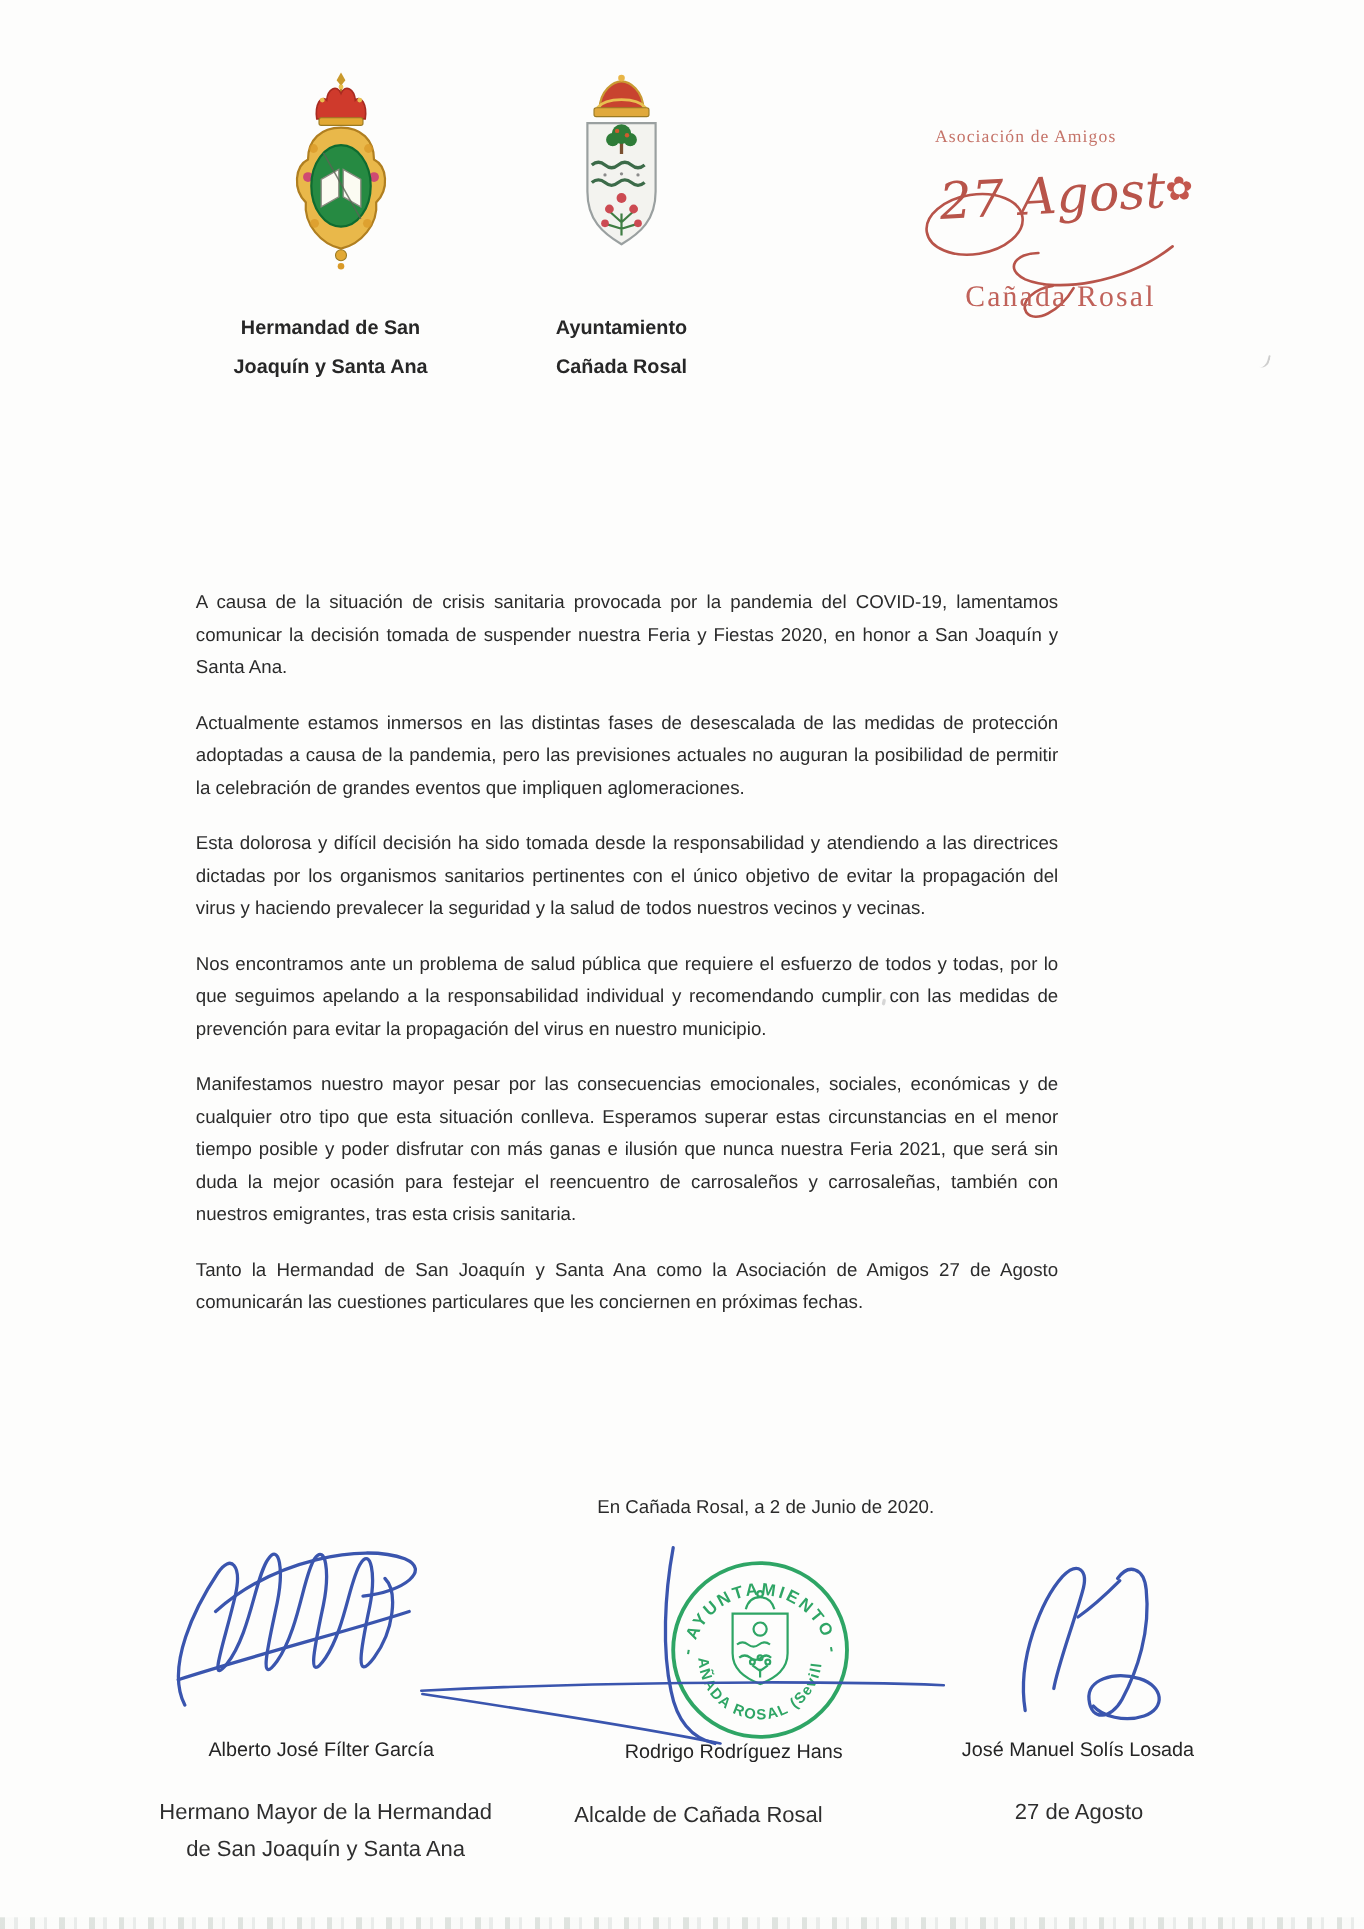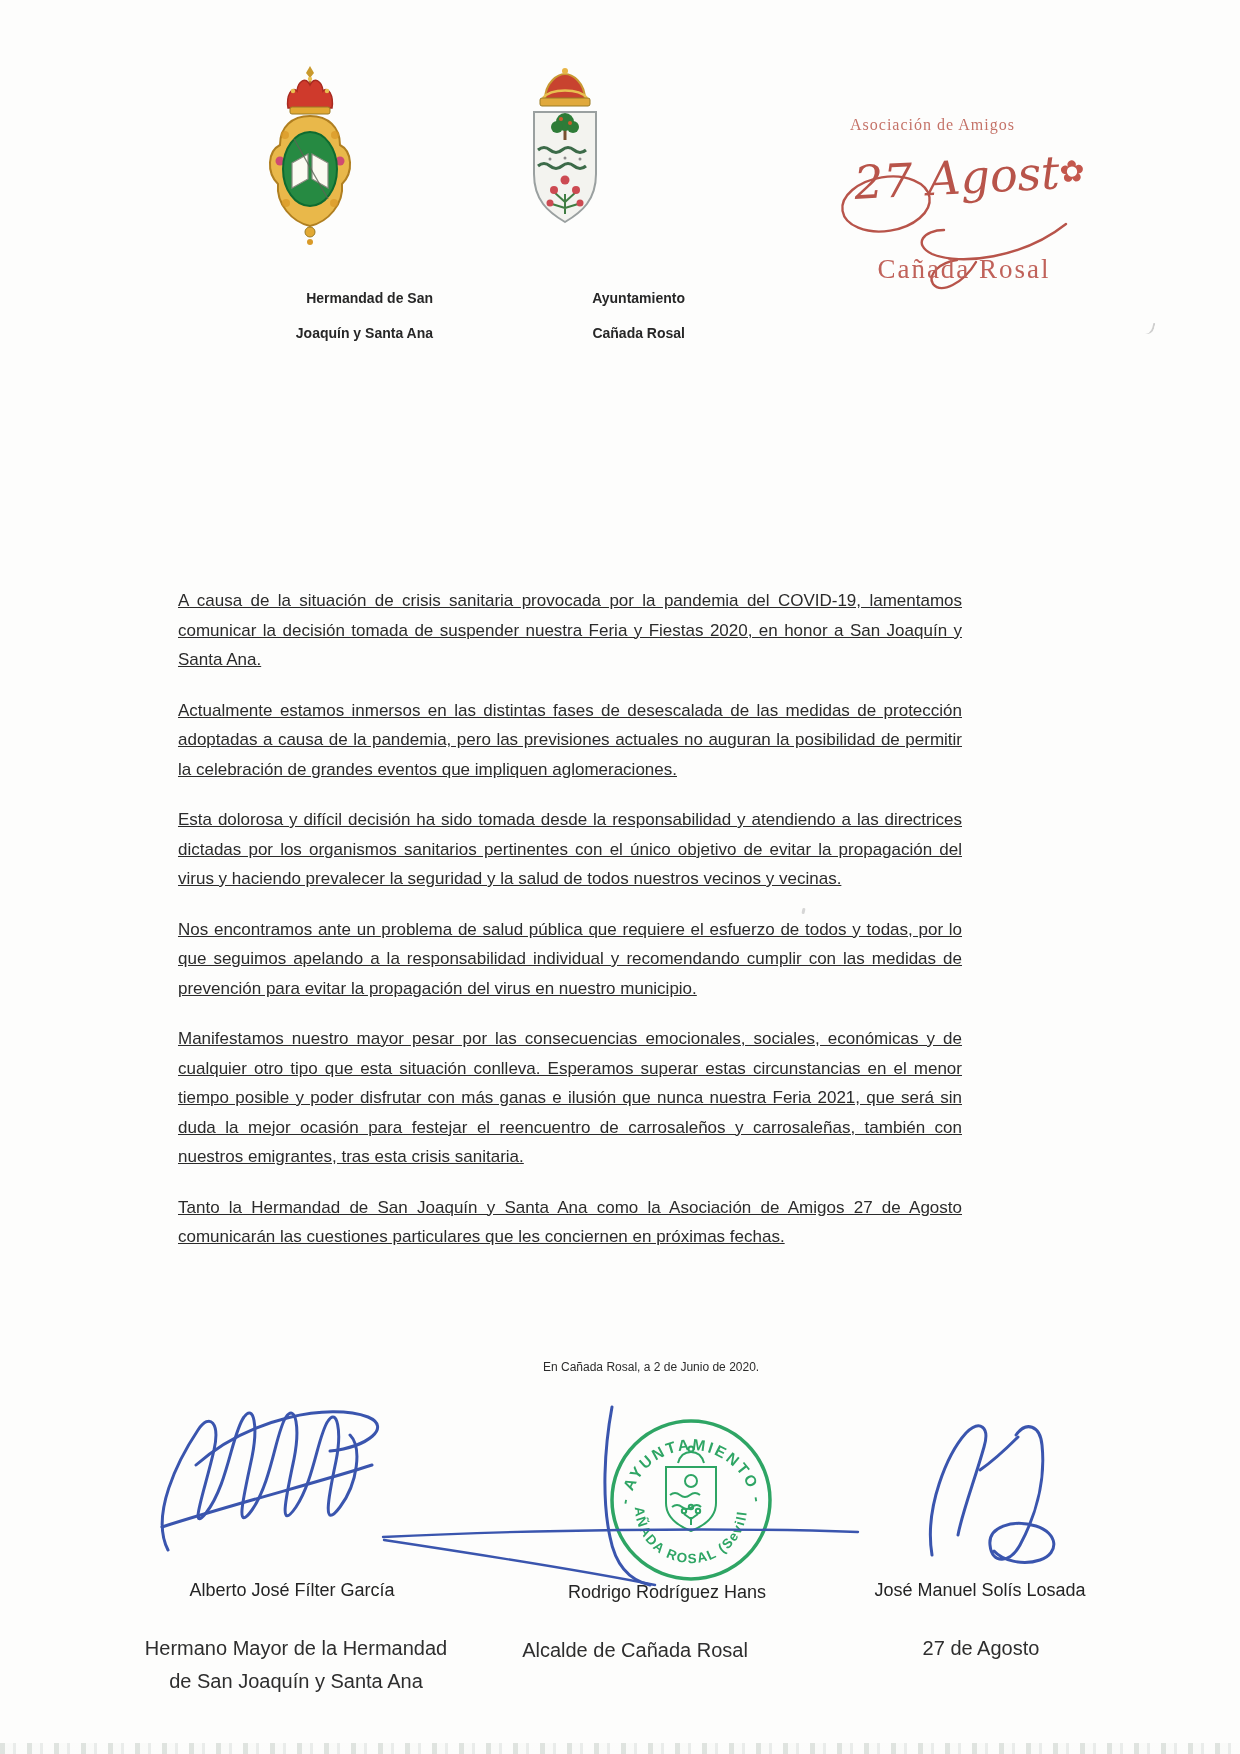--- a/index.html
+++ b/index.html
@@ -4,34 +4,34 @@
 <style>
   html,body{margin:0;padding:0;background:#e8e8e8;}
   .page{
     position:relative;width:1240px;height:1754px;margin:0 auto;
     background:#fdfdfc;color:#2b2b2b;overflow:hidden;
     font-family:"Liberation Sans", sans-serif;
   }
   
   .crest-svg{position:absolute;left:264px;top:64px;width:92px;height:192px;}
   .shield-svg{position:absolute;left:520px;top:62px;width:90px;height:172px;}
-  .label-block{position:absolute;text-align:right;font-weight:700;font-size:14px;line-height:35px;color:#272727;}
+  .label-block{position:absolute;text-align:center;font-weight:700;font-size:18px;line-height:35px;color:#272727;}
   .label-hermandad{left:168px;top:281px;width:265px;}
   .label-ayuntamiento{left:445px;top:281px;width:240px;}
   .asoc-block{position:absolute;left:838px;top:116px;width:252px;height:195px;color:#bb5a4e;}
   .asoc-line1{margin-left:12px;font-family:"Liberation Serif",serif;font-size:16px;letter-spacing:1px;opacity:.85;}
   .asoc-script{position:absolute;left:16px;top:34px;font-family:"DejaVu Serif",serif;font-style:italic;font-size:46px;color:#b8544a;transform:rotate(-3deg);white-space:nowrap;}
   .asoc-rose{font-style:normal;font-size:30px;vertical-align:6px;color:#c4574d;}
   .asoc-line3{position:absolute;left:0;top:138px;width:252px;text-align:center;font-family:"Liberation Serif",serif;font-size:27px;letter-spacing:2px;color:#c0625a;}
   .asoc-flourish{position:absolute;left:0;top:20px;width:252px;height:170px;pointer-events:none;}
   
   .title-block{position:absolute;left:178px;top:386px;width:784px;text-align:center;font-weight:700;font-size:22.5px;line-height:40px;color:#242424;}
-  .body-text{position:absolute;left:178px;top:586px;width:784px;font-size:17px;line-height:29.5px;text-decoration:underline;}
+  .body-text{position:absolute;left:178px;top:533px;width:784px;font-size:17px;line-height:29.5px;}
   .body-text p{margin:0 0 21px 0;text-align:justify;text-justify:inter-word;}
-  .dateline{position:absolute;left:543px;top:1360px;font-size:12px;color:#2b2b2b;}
+  .dateline{position:absolute;left:543px;top:1360px;font-size:17px;color:#2b2b2b;}
   
   .sig-svg{position:absolute;left:0;top:1395px;width:1240px;height:215px;}
   .sig-name{position:absolute;transform:translateX(-50%);font-weight:400;font-size:18px;white-space:nowrap;color:#242424;}
   .sig-role{position:absolute;transform:translateX(-50%);font-size:20px;line-height:33px;text-align:center;white-space:nowrap;color:#2e2e2e;}
   
   .speck-1{position:absolute;left:1146px;top:322px;width:6px;height:13px;border-right:2.5px solid #b5b5b5;border-radius:0 0 8px 0;transform:rotate(14deg);opacity:.65;}
   .speck-2{position:absolute;left:802px;top:908px;width:3px;height:6px;background:#bdbdbd;border-radius:2px;transform:rotate(12deg);opacity:.6;}
   .scan-band{position:absolute;left:0;bottom:0;width:1240px;height:11px;opacity:.5;
     background:repeating-linear-gradient(90deg,
       rgba(120,140,125,.45) 0 5px, rgba(200,210,200,.12) 5px 13px,

